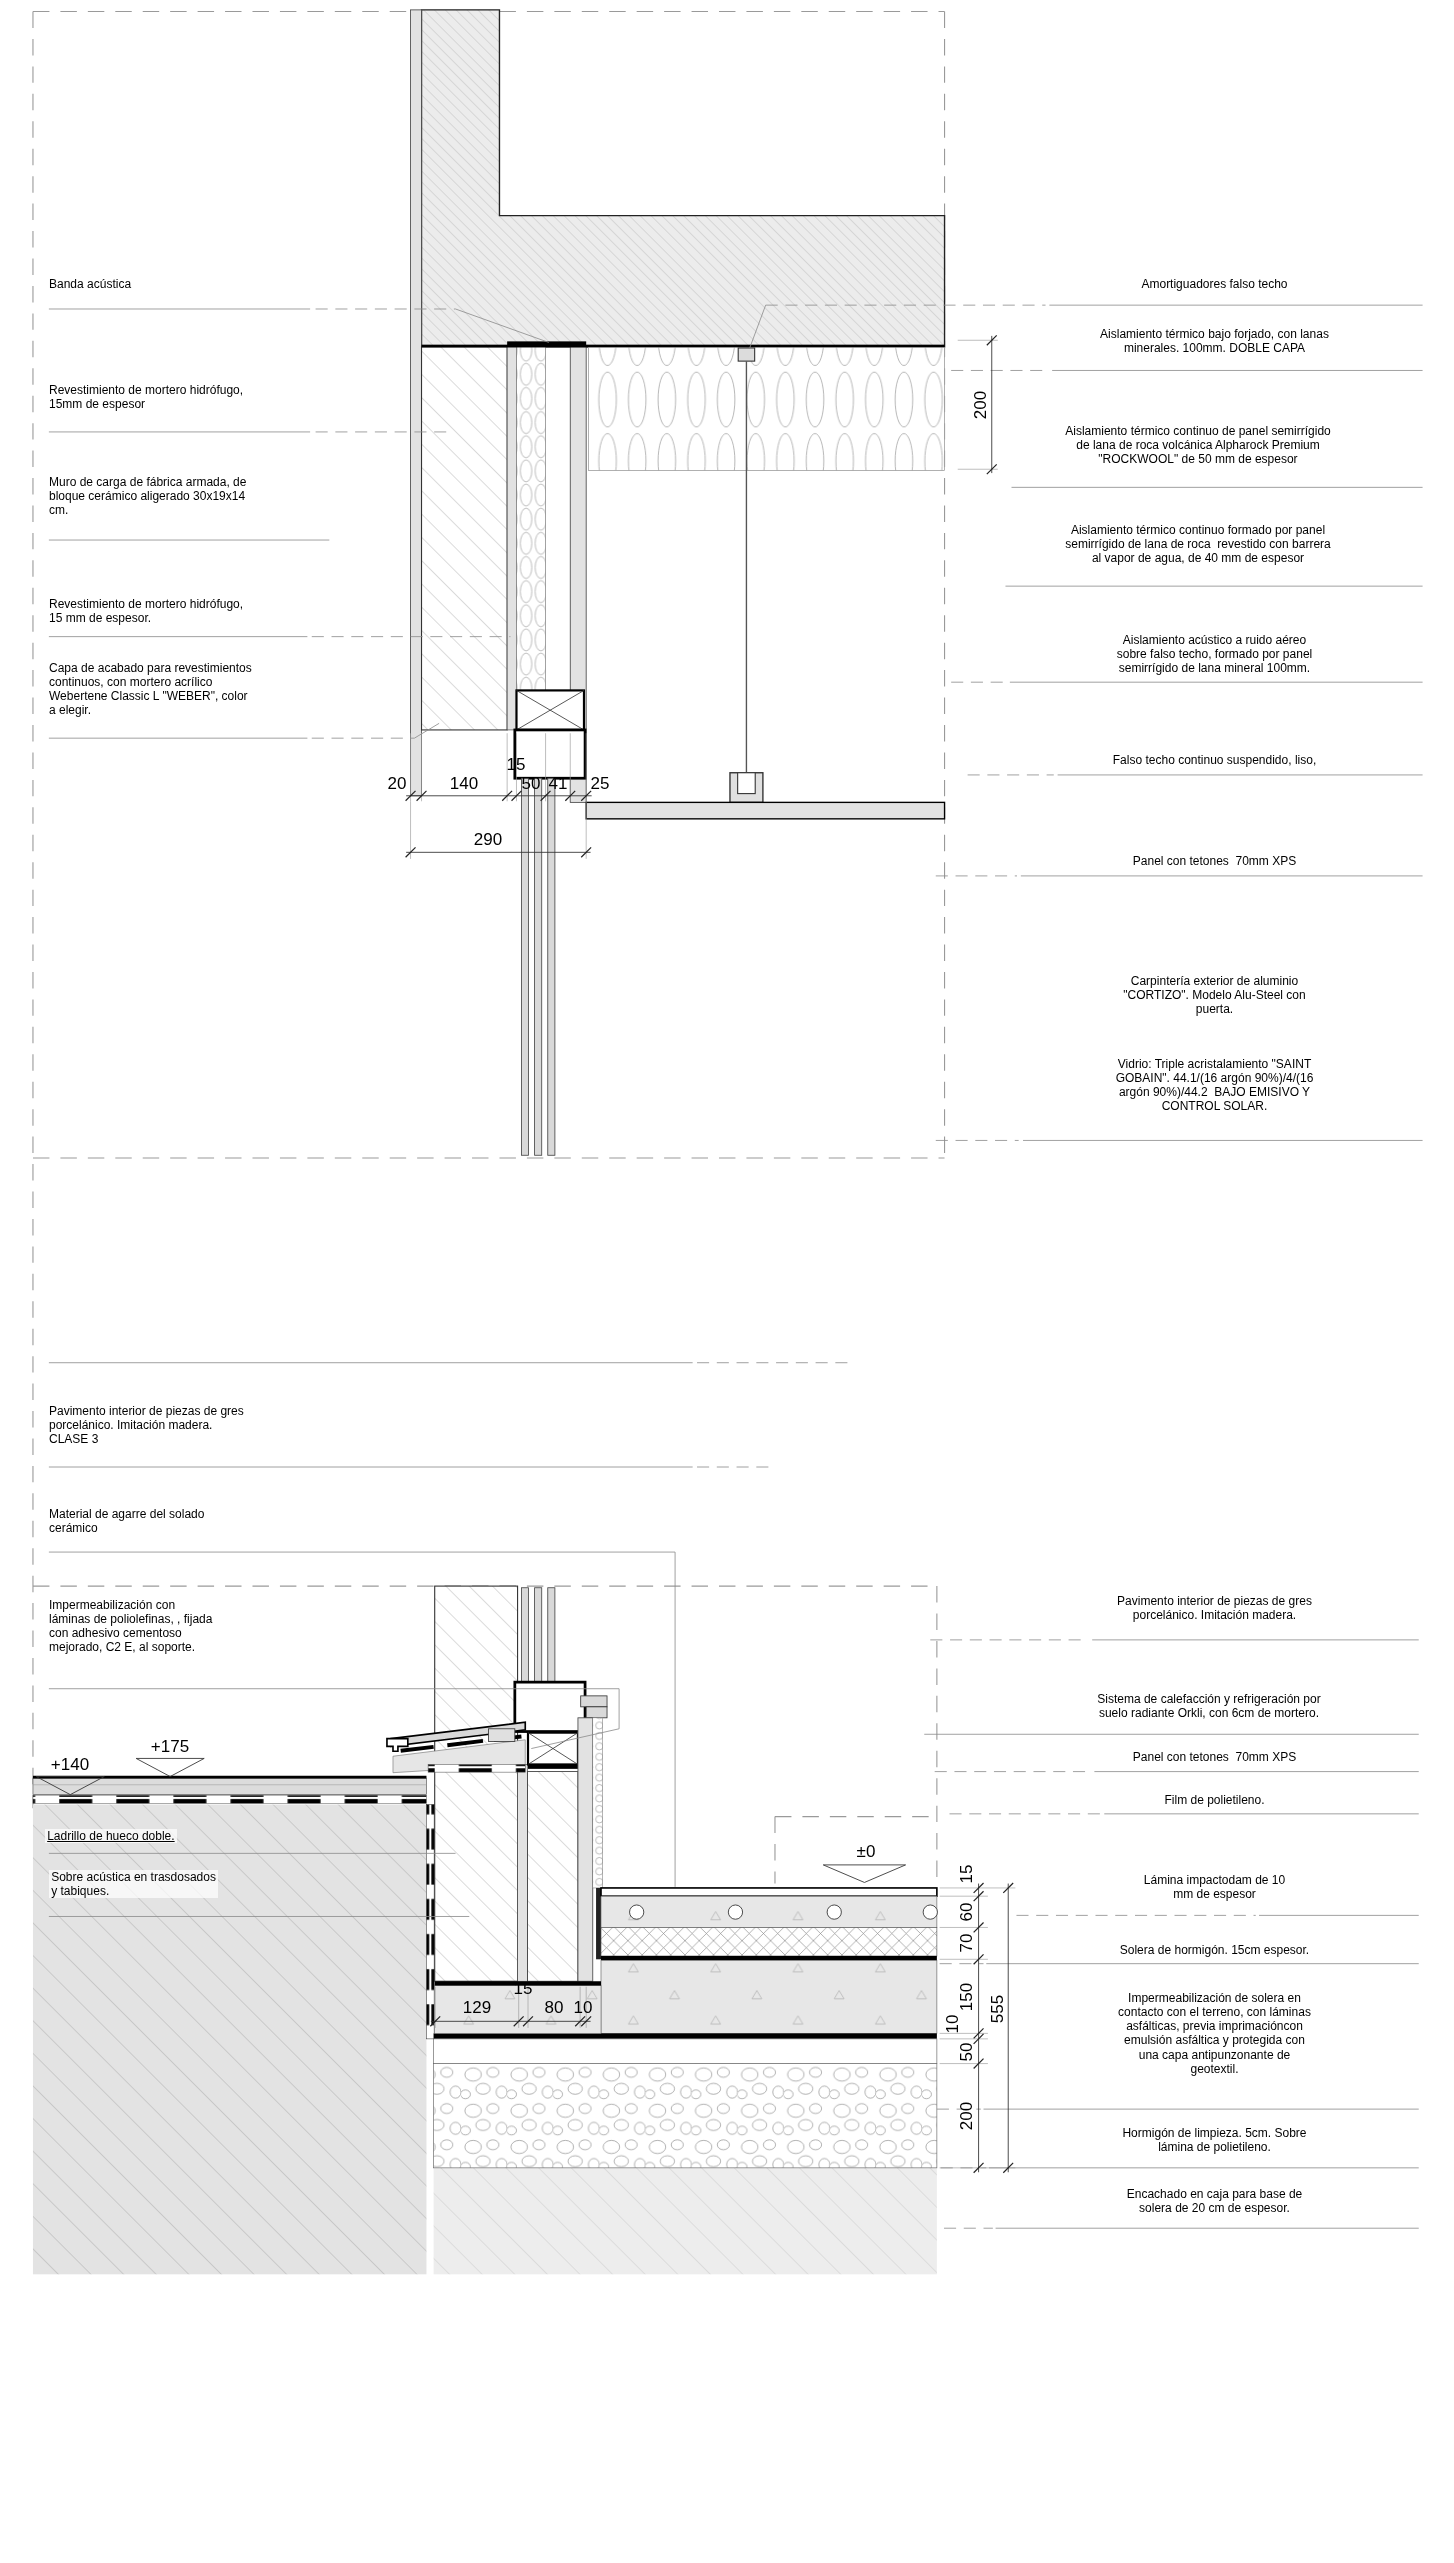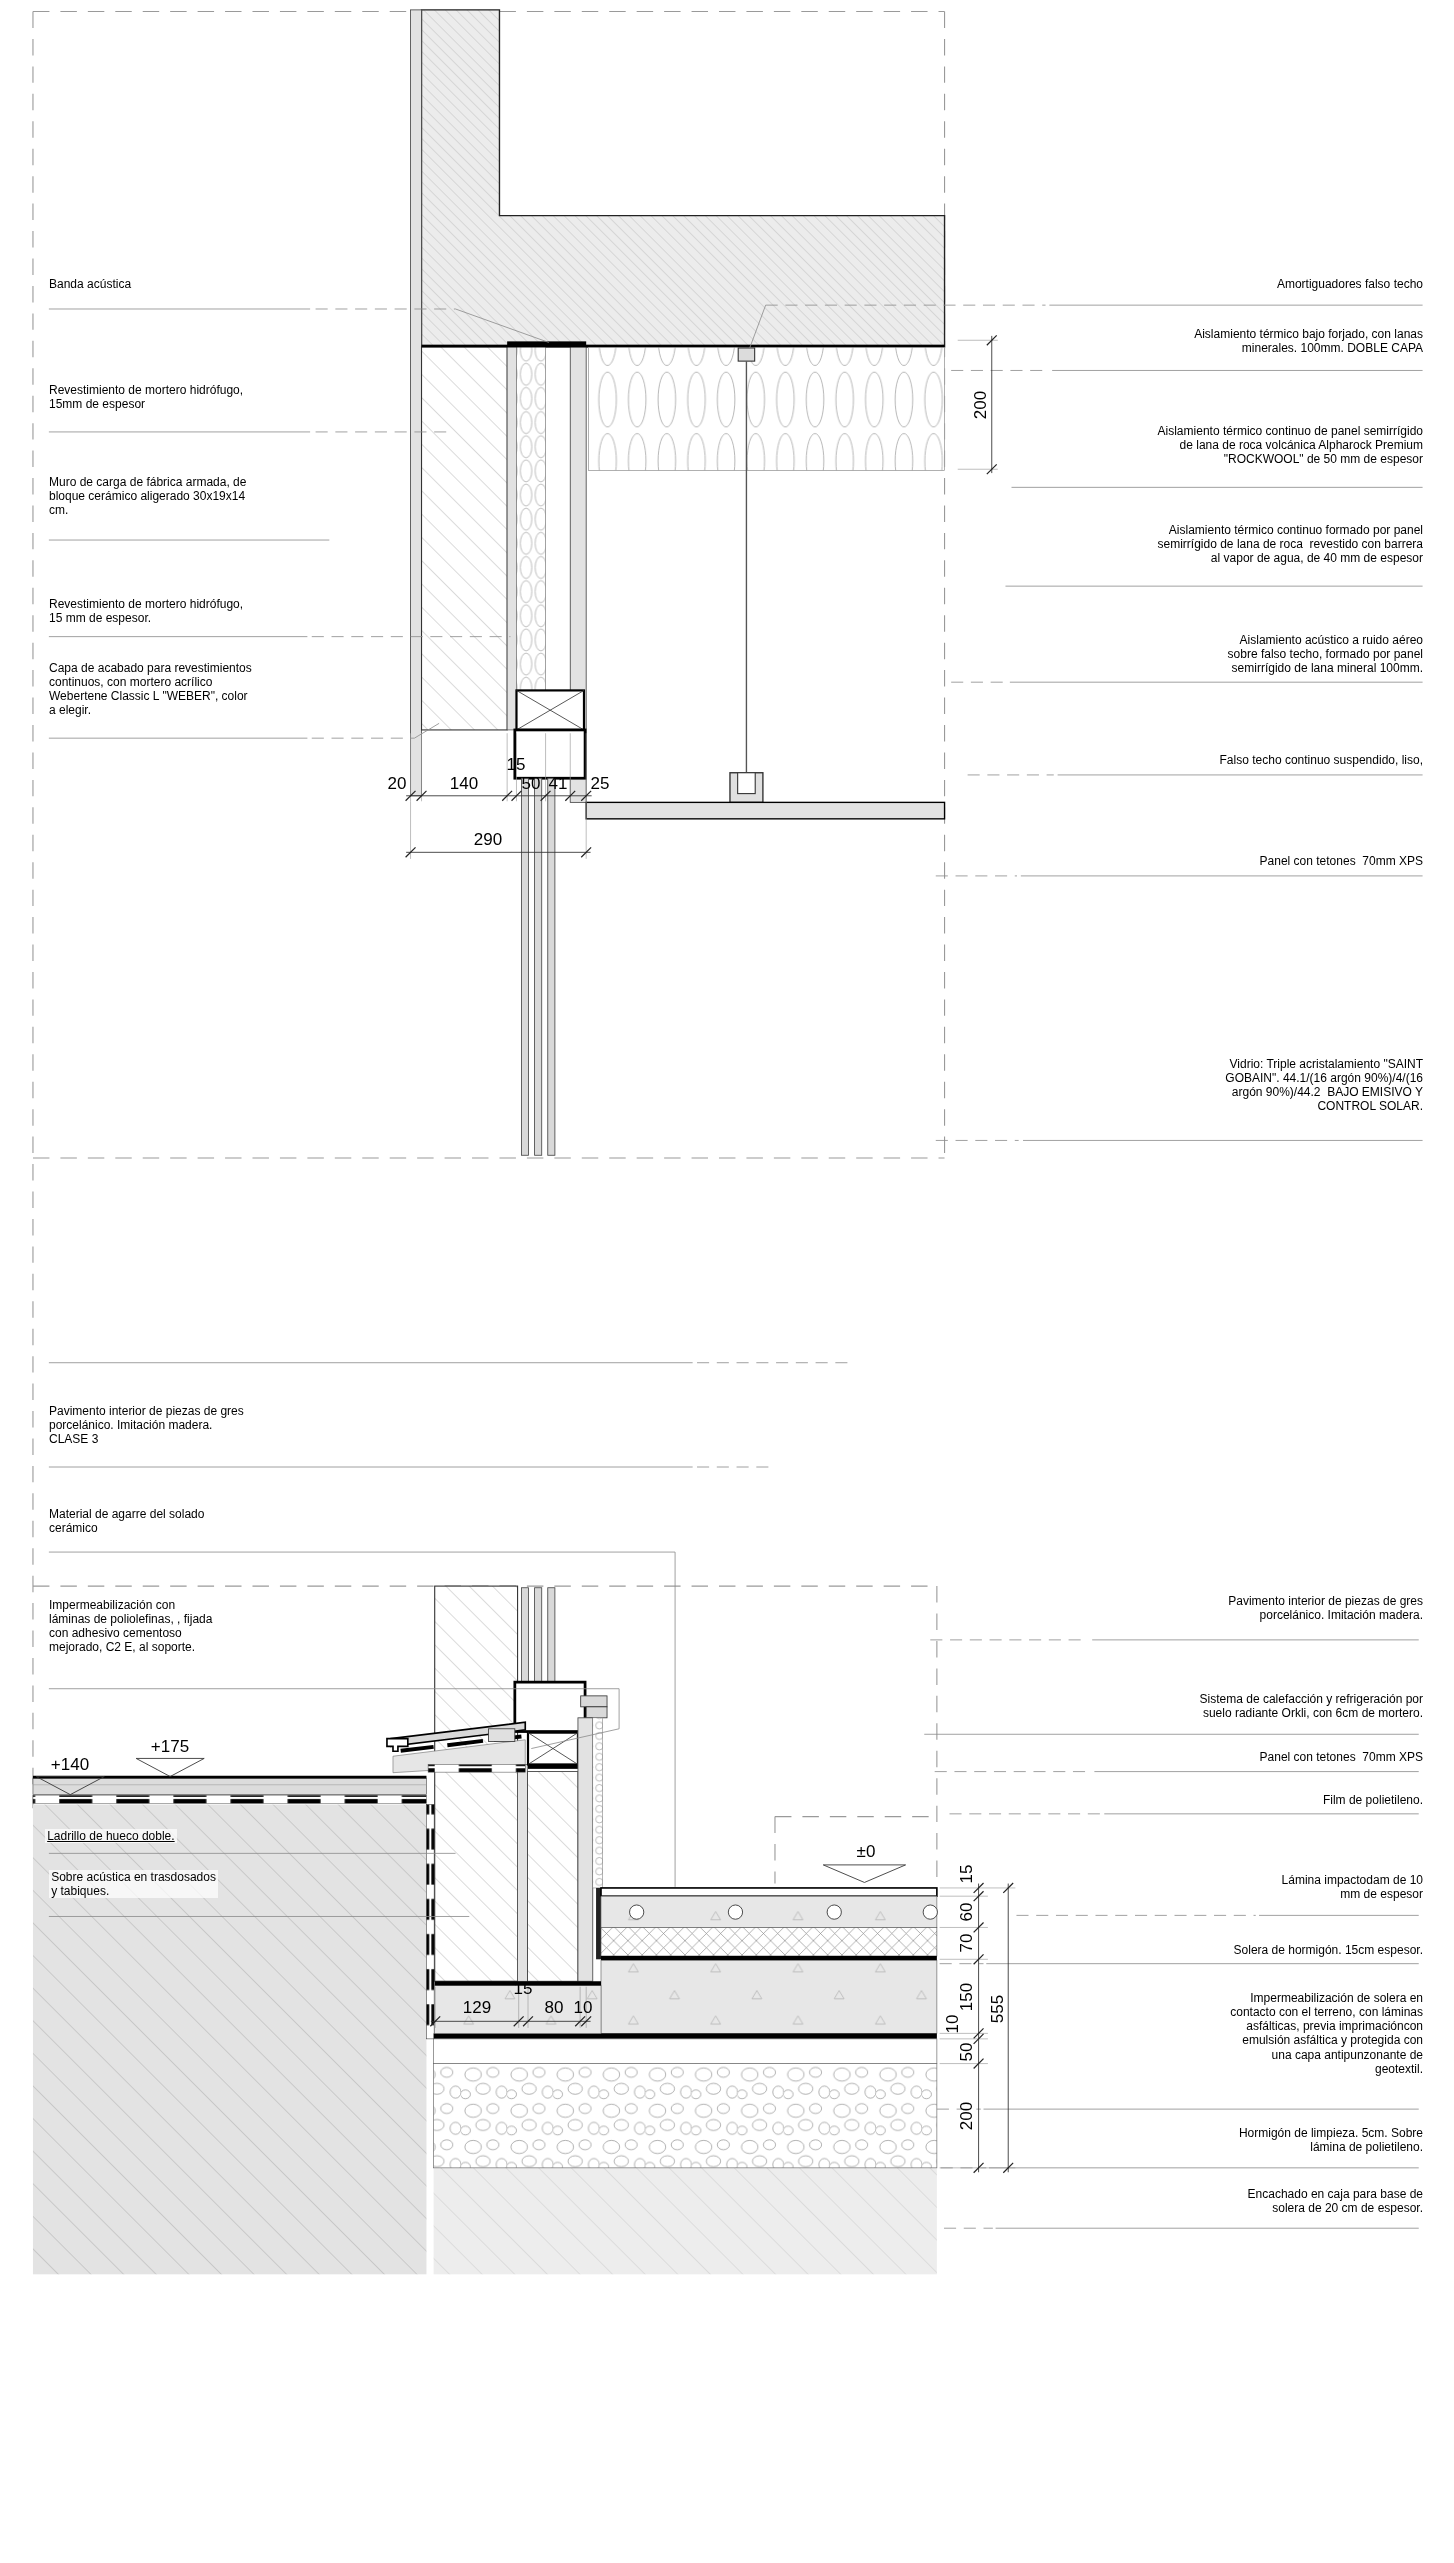--- a/index.html
+++ b/index.html
@@ -1,20 +1,20 @@
 <!DOCTYPE html>
 <html style="font-size:8.8px"><head>
 <meta charset="utf-8">
 <style>
   html,body{margin:0;padding:0;background:#fff;}
   #page{position:relative;width:1455px;height:2563px;background:#ffffff;overflow:hidden;
         font-family:"Liberation Sans",sans-serif;color:#000;}
   #page svg{position:absolute;left:0;top:0;}
   .lbl{position:absolute;font-size:12px;line-height:1.18;white-space:pre-wrap;}
-  .lbl.right{text-align:right;}
+  .lbl.right{text-align:center;}
   .dim{position:absolute;font-size:17px;transform:translate(-50%,0);}
   .dimv{position:absolute;font-size:17px;transform:translate(-50%,-50%) rotate(-90deg);transform-origin:center;}
   .lvl{position:absolute;font-size:17px;transform:translate(-50%,0);}
   .onhatch{background:rgba(255,255,255,0.72);padding:0 2.2px;}
 </style>
 </head>
 <body>
 
 <div id="page">
 
@@ -353,20 +353,23 @@
 de lana de roca volcánica Alpharock Premium
 "ROCKWOOL" de 50 mm de espesor</div>
 <div class="lbl right" style="right:32px;top:523px;width:450px">Aislamiento térmico continuo formado por panel
 semirrígido de lana de roca  revestido con barrera
 al vapor de agua, de 40 mm de espesor</div>
 <div class="lbl right" style="right:32px;top:633px;width:417px">Aislamiento acústico a ruido aéreo
 sobre falso techo, formado por panel
 semirrígido de lana mineral 100mm.</div>
 <div class="lbl right" style="right:32px;top:753px;width:417px">Falso techo continuo suspendido, liso,</div>
 <div class="lbl right" style="right:32px;top:854px;width:417px">Panel con tetones  70mm XPS</div>
+<div class="lbl right" style="right:32px;top:974px;width:417px">Carpintería exterior de aluminio
+"CORTIZO". Modelo Alu-Steel con
+puerta.</div>
 <div class="lbl right" style="right:32px;top:1057px;width:417px">Vidrio: Triple acristalamiento "SAINT
 GOBAIN". 44.1/(16 argón 90%)/4/(16
 argón 90%)/44.2  BAJO EMISIVO Y
 CONTROL SOLAR.</div>
 <div class="lbl right" style="right:32px;top:1594px;width:417px">Pavimento interior de piezas de gres
 porcelánico. Imitación madera.</div>
 <div class="lbl right" style="right:32px;top:1692px;width:428px">Sistema de calefacción y refrigeración por
 suelo radiante Orkli, con 6cm de mortero.</div>
 <div class="lbl right" style="right:32px;top:1750px;width:417px">Panel con tetones  70mm XPS</div>
 <div class="lbl right" style="right:32px;top:1793px;width:417px">Film de polietileno.</div>

